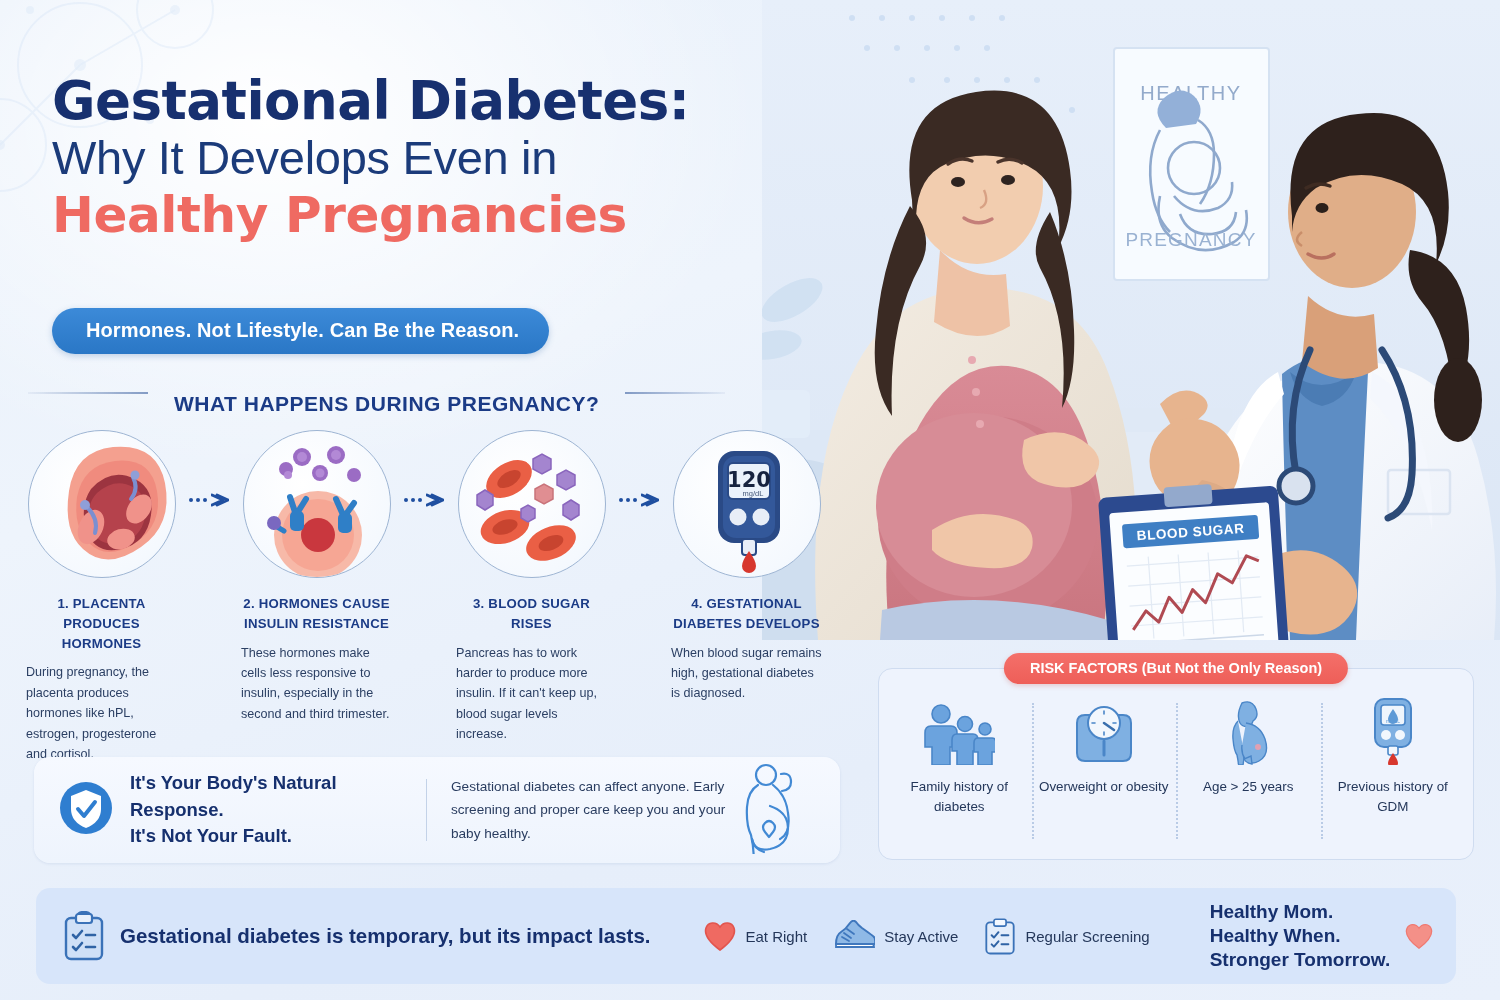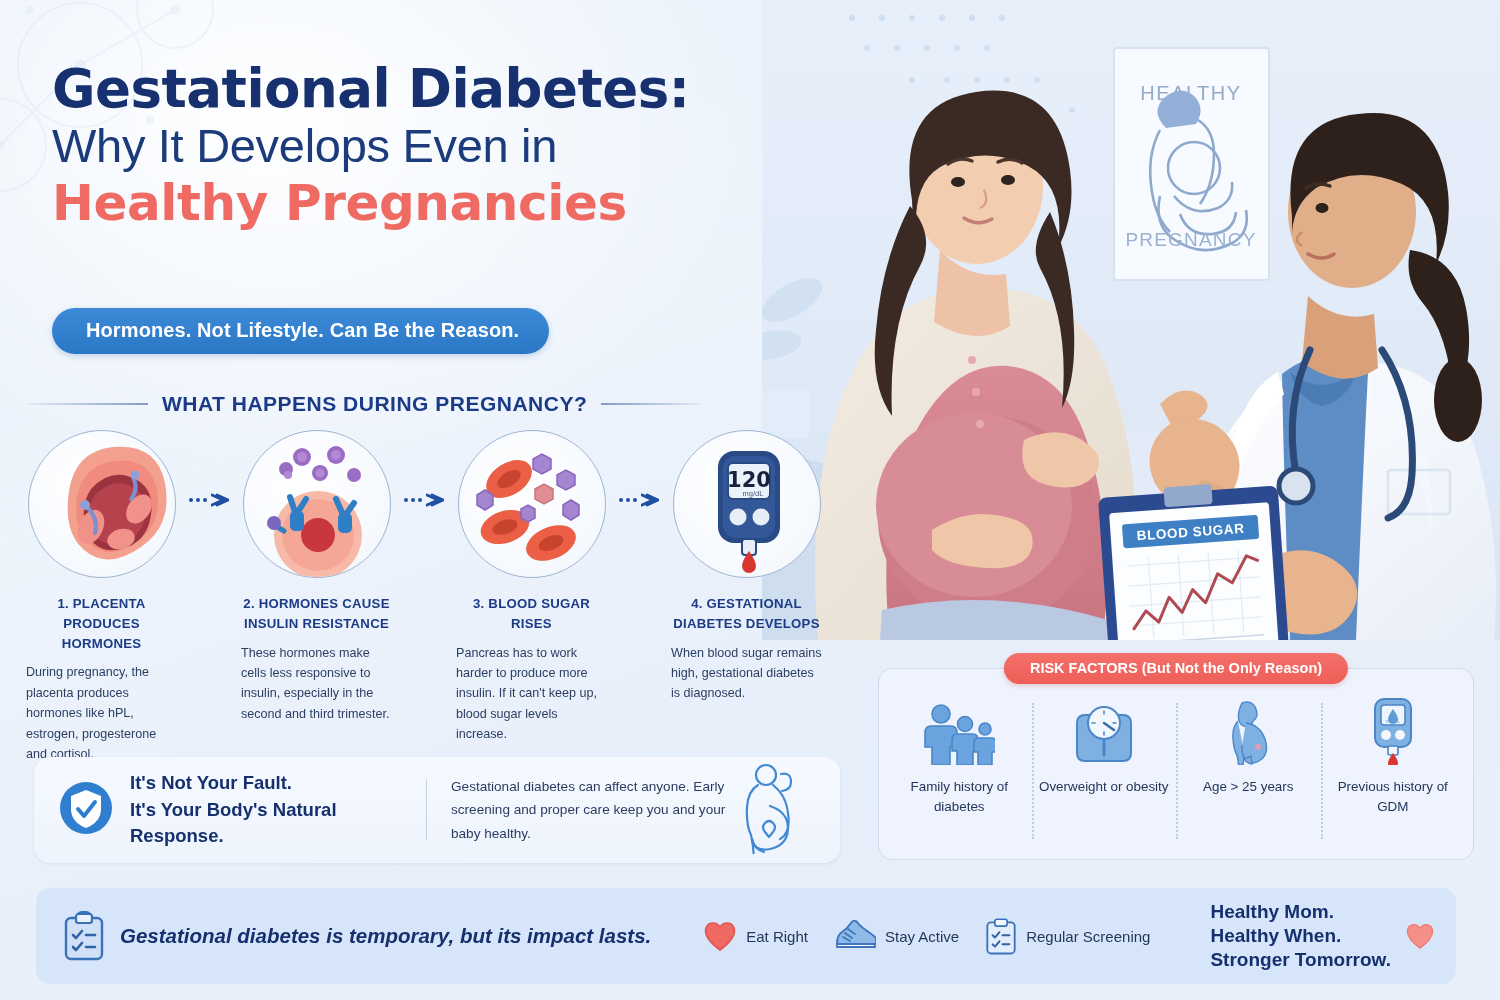--- a/index.html
+++ b/index.html
@@ -30,21 +30,21 @@
   
   .photo {
     position: absolute;
     left: 762px; top: 0; width: 738px; height: 640px;
     overflow: hidden;
     background:
       linear-gradient(175deg, #e4ecf8 0%, #dde8f6 45%, #d8e4f4 100%);
   }
 
   
-  .title-wrap { position: absolute; left: 52px; top: 62px; width: 700px; }
+  .title-wrap { position: absolute; left: 52px; top: 74px; width: 700px; }
   .t-line1 {
     font-size: 53px; font-weight: 700; color: #17306f;
     letter-spacing: -.5px; line-height: 1.03;
     font-family: "DejaVu Sans", sans-serif;
   }
   .t-line2 {
     font-size: 47px; font-weight: 400; color: #1b3b7a;
     line-height: 1.22; letter-spacing: -.3px;
     font-family: "Liberation Sans", sans-serif;
   }
@@ -59,21 +59,21 @@
     color: #ffffff; font-size: 20px; font-weight: 700;
     padding: 11px 30px 12px 34px;
     border-radius: 26px;
     letter-spacing: .1px;
     box-shadow: 0 2px 6px rgba(35,90,160,.25);
   }
 
   
   .section-head {
     position: absolute; left: 28px; top: 392px; width: 800px;
-    display: flex; align-items: center; gap: 14px;
+    display: flex; gap: 26px;
   }
   .rule { height: 2px; background: linear-gradient(90deg, rgba(40,80,150,.05), rgba(40,80,150,.55)); flex: 0 0 120px; }
   .rule.r2 { background: linear-gradient(90deg, rgba(40,80,150,.55), rgba(40,80,150,.05)); flex: 0 0 100px;}
   .section-title {
     font-size: 21px; font-weight: 700; color: #1b3b86;
     letter-spacing: .5px; white-space: nowrap;
   }
 
   
   .steps { position: absolute; left: 18px; top: 430px; width: 812px; display: flex; align-items: flex-start; }
@@ -147,21 +147,21 @@
 
   
   .footer {
     position: absolute; left: 36px; top: 888px; width: 1420px; height: 96px;
     background: #d7e5fa; border-radius: 14px;
     display: flex; align-items: center; padding: 0 22px;
   }
   .f-clip { flex: 0 0 52px; display:flex; justify-content:center;}
   .f-tagline {
     margin-left: 10px; font-size: 20.5px; font-weight: 700;
-    color: #16306e; white-space: nowrap; font-style: italic;
+    color: #16306e; white-space: nowrap;
   }
   .f-div { width: 1px; height: 52px; background: #aec4e4; margin: 0 26px; }
   .f-items { display: flex; align-items: center; gap: 26px; }
   .f-item { display: flex; align-items: center; gap: 9px; }
   .f-item-label { font-size: 15px; color: #24375a; white-space: nowrap; }
   .f-final {
     margin-left: 8px; display: flex; align-items: center; gap: 14px;
   }
   .f-final-text {
     font-size: 19px; font-weight: 700; color: #16306e; line-height: 1.28;
@@ -544,22 +544,22 @@
 
   <div class="reassure">
     <div class="shield-wrap">
       <svg width="56" height="56" viewBox="0 0 56 56">
         <circle cx="28" cy="28" r="26" fill="#2f7ed0"></circle>
         <path d="M28 10 l15 6 v13 q0 13 -15 19 q-15 -6 -15 -19 v-13z" fill="#ffffff"></path>
         <path d="M20 29 l6 7 l11 -14" fill="none" stroke="#2f7ed0" stroke-width="4" stroke-linecap="round" stroke-linejoin="round"></path>
       </svg>
     </div>
     <div class="reassure-head">
+      <div>It's Your Body's Natural Response.</div>
       <div>It's Not Your Fault.</div>
-      <div>It's Your Body's Natural Response.</div>
     </div>
     <div class="vdiv"></div>
     <div class="reassure-body">Gestational diabetes can affect anyone. Early screening and proper care keep you and your baby healthy.</div>
     <div class="preg-silhouette">
       <svg width="78" height="92" viewBox="0 0 78 92" fill="none" stroke="#2f7ed0" stroke-width="2.2" stroke-linecap="round" stroke-linejoin="round">
         <circle cx="40" cy="13" r="10"></circle>
         <path d="M55 12 q10 -2 10 8 q0 8 -9 9"></path>
         <path d="M32 23 q-10 6 -11 22 q-1 18 4 28 q4 18 2 30"></path>
         <path d="M47 23 q13 10 15 28 q3 20 -8 26"></path>
         <path d="M44 44 q18 6 18 22 q0 17 -18 21 q-16 3 -18 -10"></path>

